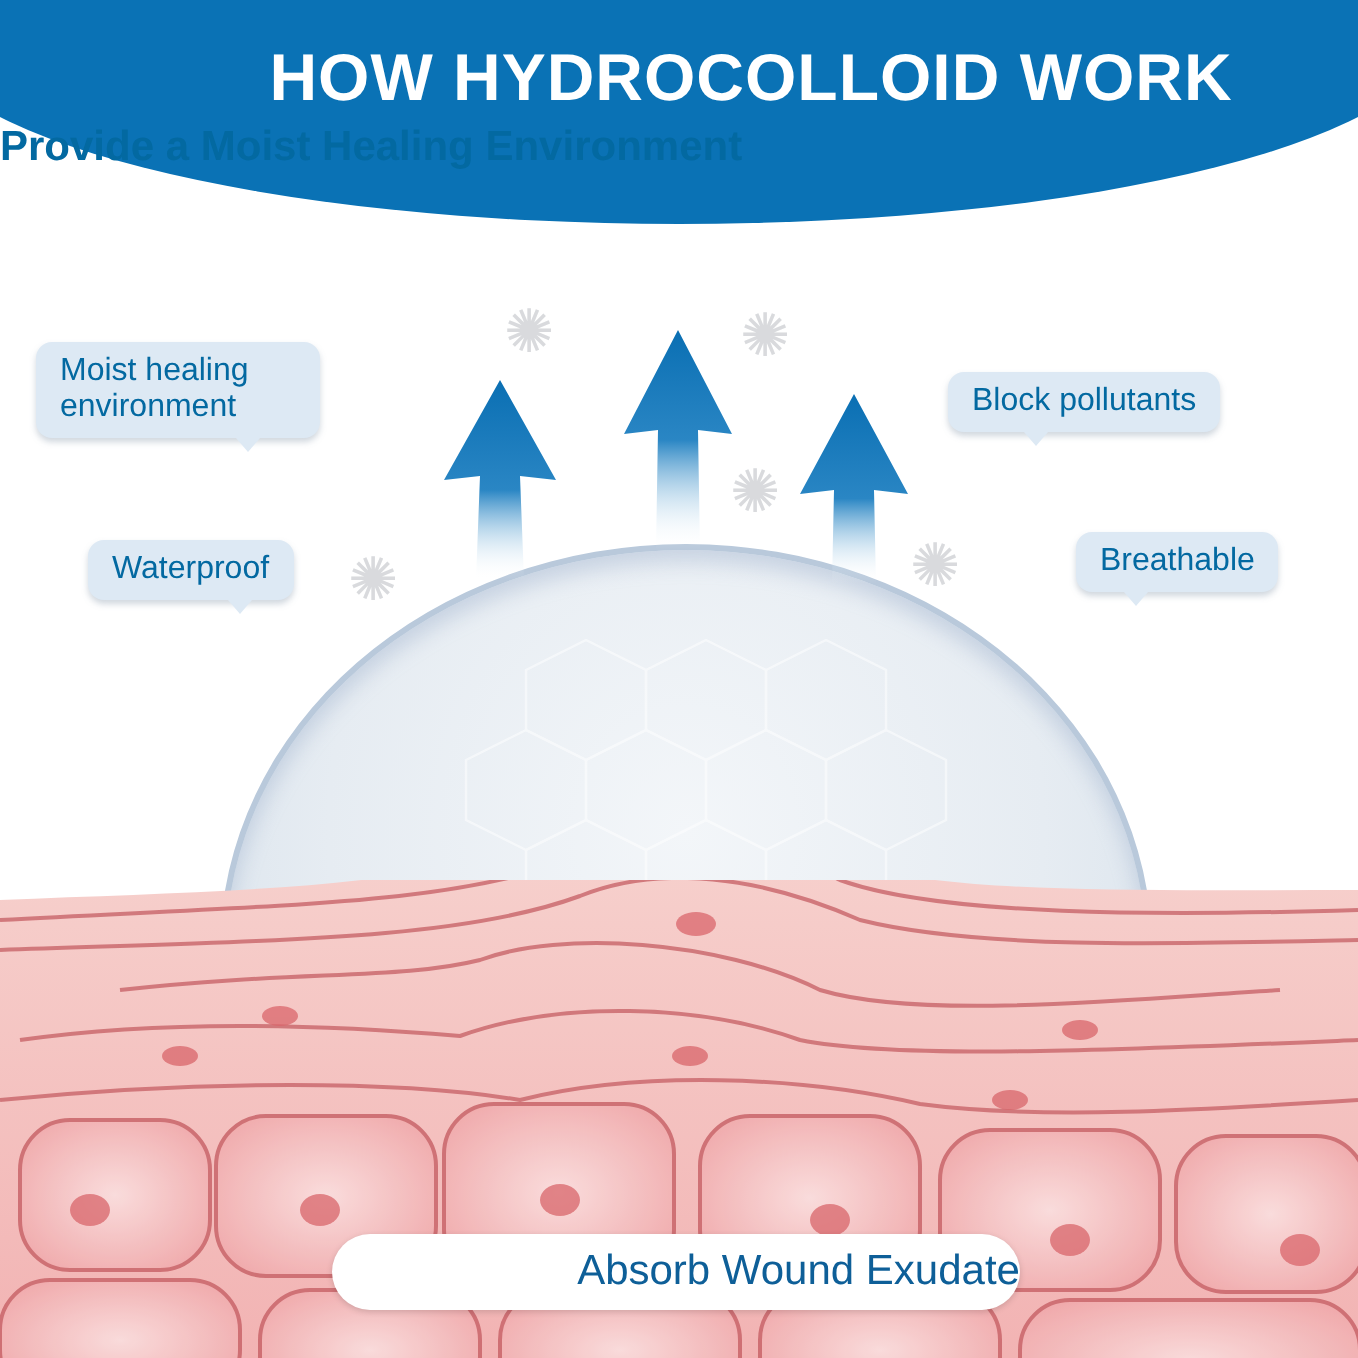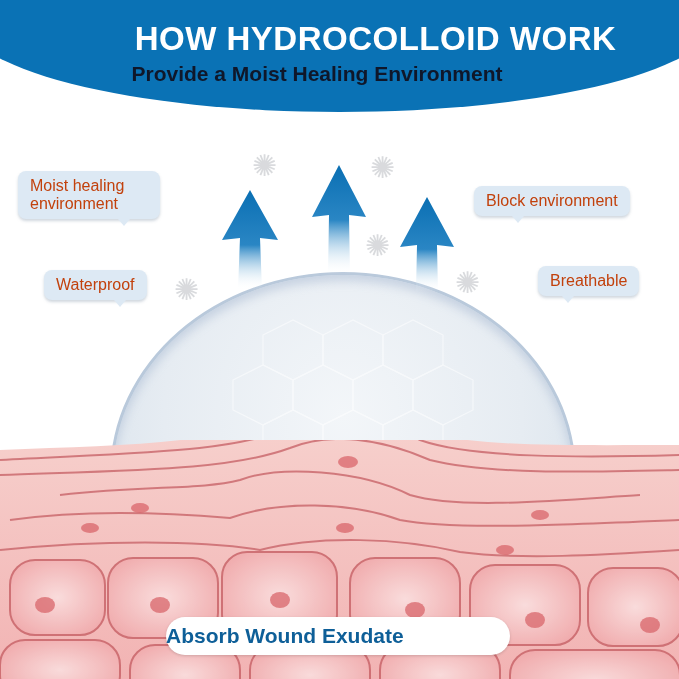--- a/index.html
+++ b/index.html
@@ -1,41 +1,41 @@
 <!DOCTYPE html>
 <html><head>
 <meta charset="utf-8">
 <style>
   html, body { margin:0; padding:0; }
   body { width:679px; height:679px; overflow:hidden; background:#ffffff; font-family:"Liberation Sans", sans-serif; position:relative; }
   .stage { position:absolute; left:0; top:0; width:679px; height:679px; overflow:hidden; background:#ffffff; }
 
   .header { position:absolute; left:-40px; top:-260px; width:759px; height:372px; background:#0a72b5; border-radius:0 0 50% 50% / 0 0 26% 26%; }
   .title { position:absolute; left:0; top:20px; width:679px; text-align:center; color:#ffffff; font-weight:bold; font-size:33px; letter-spacing:0.5px;padding-left:36px; }
-  .subtitle { position:absolute; left:0; top:62px; width:634px; text-align:center; color:#0f172a; font-weight:bold; font-size:21px; }
+  .subtitle { position:absolute; left:0; top:62px; width:634px; color:#0369a1; font-weight:bold; font-size:21px; }
 
-  .bubble { position:absolute; background:#dde9f4; color:#c2410c; border-radius:8px; font-size:16px; padding:6px 12px; box-shadow:0 2px 3px rgba(120,140,160,0.35); line-height:18px; }
+  .bubble { position:absolute; background:#dde9f4; color:#0369a1; border-radius:8px; font-size:16px; padding:6px 12px; box-shadow:0 2px 3px rgba(120,140,160,0.35); line-height:18px; }
   .bubble::after { content:""; position:absolute; bottom:-7px; width:0; height:0; border-left:6px solid transparent; border-right:6px solid transparent; border-top:7px solid #dde9f4; }
   .b1 { left:18px; top:171px; width:118px; }
   .b1::after { left:100px; }
   .b2 { left:44px; top:270px; }
   .b2::after { left:70px; }
   .b3 { left:474px; top:186px; }
   .b3::after { left:38px; }
   .b4 { left:538px; top:266px; }
   .b4::after { left:24px; }
 
   .arrow { position:absolute; }
   .dome { position:absolute; left:110px; top:272px; width:460px; height:400px; border-radius:50%; background:radial-gradient(ellipse at 50% 35%, #f3f6f9 0%, #e6ecf2 55%, #d4dfea 100%); border:3px solid #b9c9db; box-shadow: inset 0 6px 10px rgba(150,170,200,0.4); }
 
   .germ { position:absolute; color:#d5d7da; font-size:30px; opacity:0.9; }
 
   .skin { position:absolute; left:0; top:440px; width:679px; height:239px; }
 
-  .pill { position:absolute; left:166px; top:617px; width:344px; height:38px; background:#ffffff; border-radius:20px; text-align:left; line-height:38px; color:#0e5f98; font-weight:bold; font-size:21px; box-shadow:0 1px 3px rgba(0,0,0,0.15); }
+  .pill { position:absolute; left:166px; top:617px; width:344px; height:38px; background:#ffffff; border-radius:20px; text-align:right; line-height:38px; color:#0e5f98; font-weight:normal; font-size:21px; box-shadow:0 1px 3px rgba(0,0,0,0.15); }
 </style>
 </head>
 <body>
 
 <div class="stage">
 
   <div class="header"></div>
   <div class="title">HOW HYDROCOLLOID WORK</div>
   <div class="subtitle">Provide a Moist Healing Environment</div>
 
@@ -88,21 +88,21 @@
   </svg>
 
   <div class="germ" style="left:252px;top:148px">✺</div>
   <div class="germ" style="left:370px;top:150px">✺</div>
   <div class="germ" style="left:365px;top:228px">✺</div>
   <div class="germ" style="left:174px;top:272px">✺</div>
   <div class="germ" style="left:455px;top:265px">✺</div>
 
   <div class="bubble b1">Moist healing environment</div>
   <div class="bubble b2">Waterproof</div>
-  <div class="bubble b3">Block environment</div>
+  <div class="bubble b3">Block pollutants</div>
   <div class="bubble b4">Breathable</div>
 
   <svg class="skin" width="679" height="239">
     <defs>
       <linearGradient id="skg" x1="0" y1="0" x2="0" y2="1">
         <stop offset="0" stop-color="#f7d3cf"></stop>
         <stop offset="1" stop-color="#f2b3b3"></stop>
       </linearGradient>
       <radialGradient id="cell" cx="0.5" cy="0.5" r="0.6">
         <stop offset="0" stop-color="#fbe2e2"></stop>

